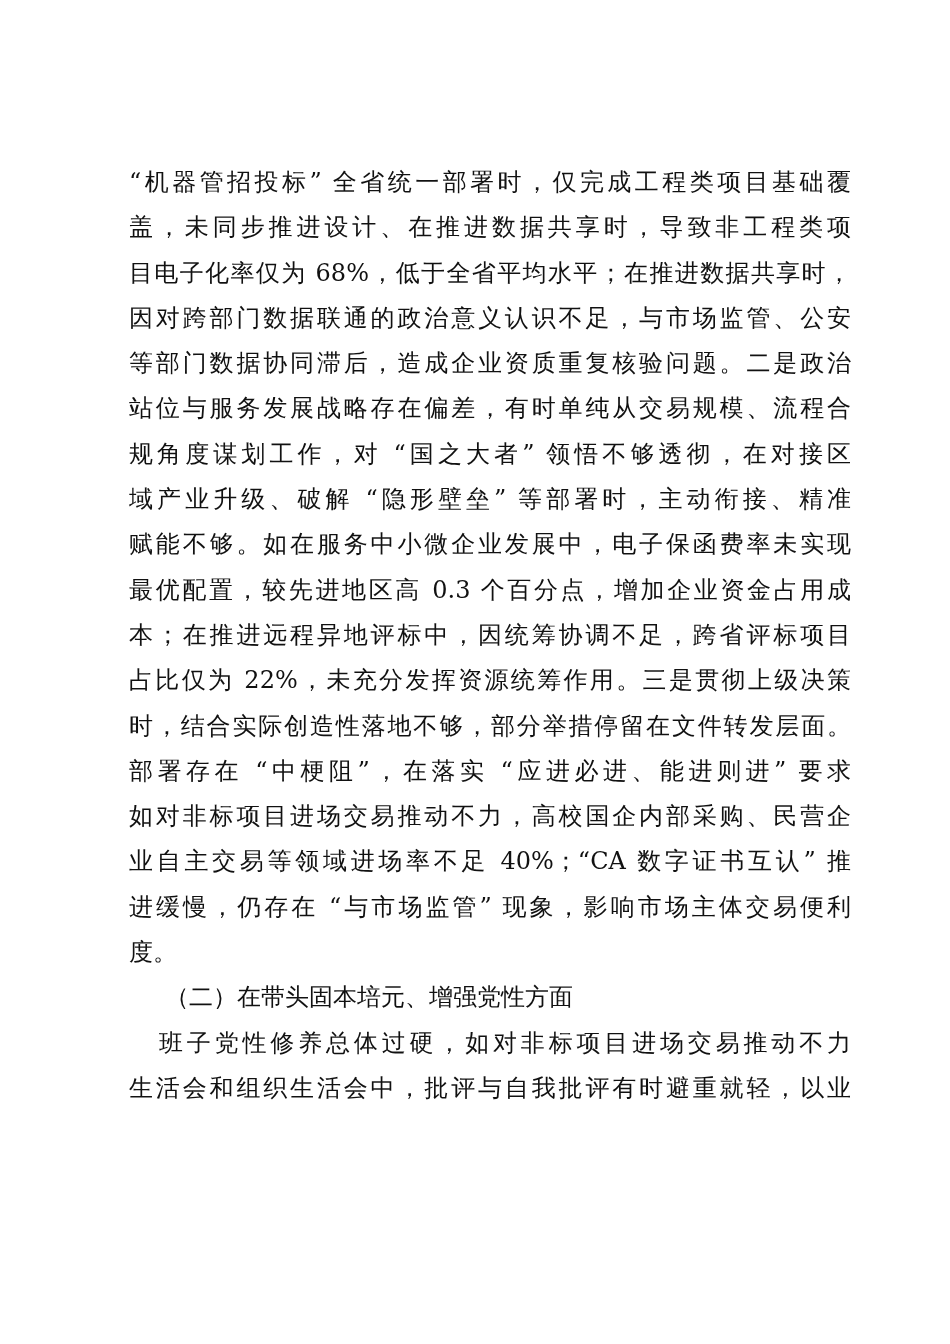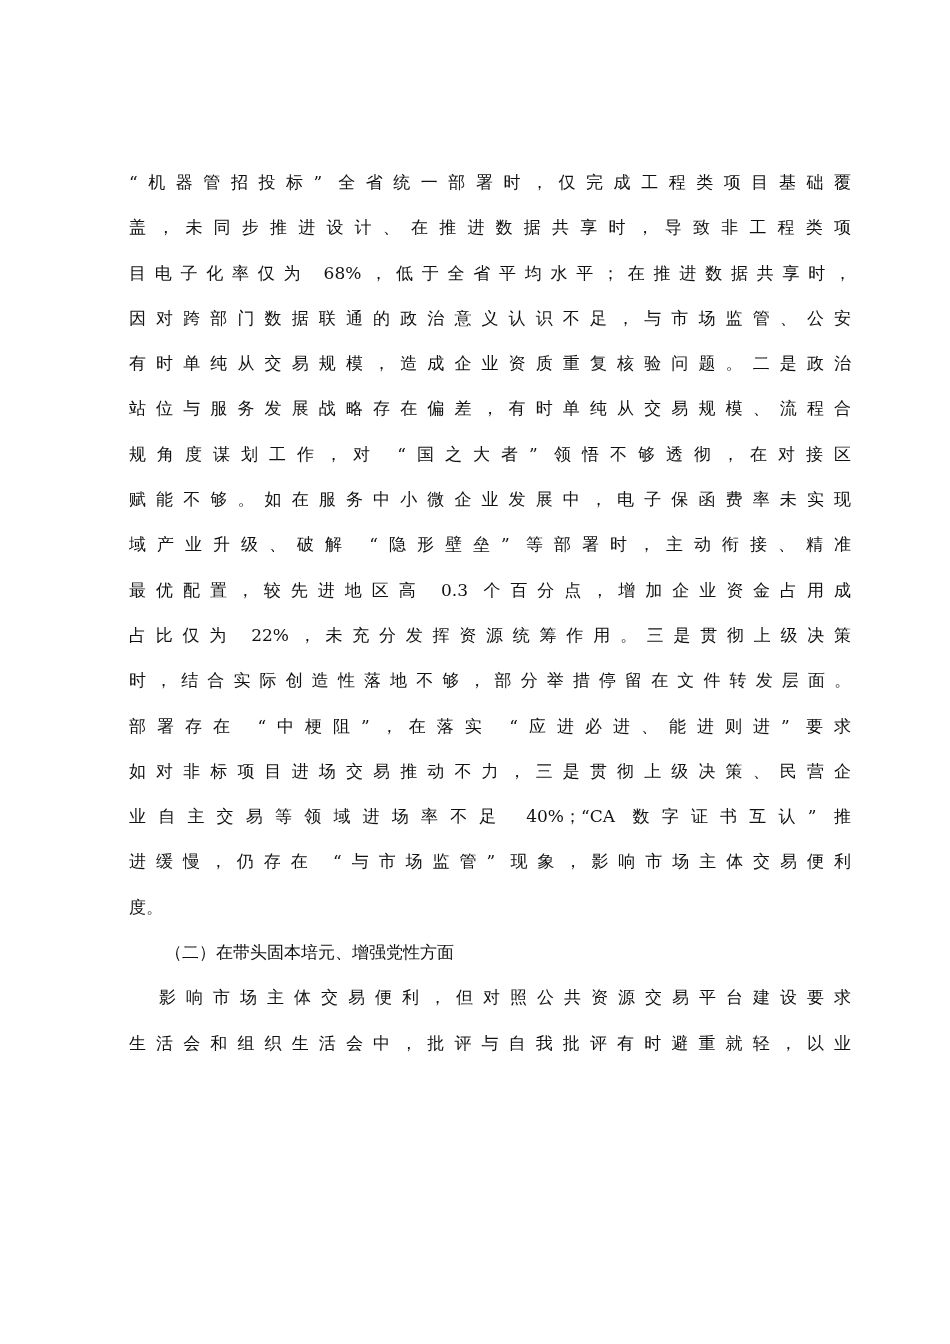--- a/index.html
+++ b/index.html
@@ -26,21 +26,21 @@
     .body-text {
       position: absolute;
       left: 129px;
       top: 160px;
       width: 722px;
     }
     .line {
       display: block;
       height: 45.3px;
       line-height: 45.3px;
-      font-size: 17px;
+      font-size: 24px;
       white-space: nowrap;
       text-align: justify;
       text-align-last: justify;
       letter-spacing: 0;
     }
     .line.last {
       text-align-last: left;
     }
     .line.heading {
       padding-left: 36px;
@@ -54,36 +54,37 @@
 <body>
 
 <div class="page">
   <div class="body-text">
 
     <div>
       <span class="line">“机器管招投标” 全省统一部署时，仅完成工程类项目基础覆</span>
       <span class="line">盖，未同步推进设计、在推进数据共享时，导致非工程类项</span>
       <span class="line">目电子化率仅为 68%，低于全省平均水平；在推进数据共享时，</span>
       <span class="line">因对跨部门数据联通的政治意义认识不足，与市场监管、公安</span>
-      <span class="line">有时单纯从交易规模，造成企业资质重复核验问题。二是政治</span>
+      <span class="line">等部门数据协同滞后，造成企业资质重复核验问题。二是政治</span>
       <span class="line">站位与服务发展战略存在偏差，有时单纯从交易规模、流程合</span>
       <span class="line">规角度谋划工作，对 “国之大者” 领悟不够透彻，在对接区</span>
+      <span class="line">域产业升级、破解 “隐形壁垒” 等部署时，主动衔接、精准</span>
       <span class="line">赋能不够。如在服务中小微企业发展中，电子保函费率未实现</span>
-      <span class="line">域产业升级、破解 “隐形壁垒” 等部署时，主动衔接、精准</span>
       <span class="line">最优配置，较先进地区高 0.3 个百分点，增加企业资金占用成</span>
+      <span class="line">本；在推进远程异地评标中，因统筹协调不足，跨省评标项目</span>
       <span class="line">占比仅为 22%，未充分发挥资源统筹作用。三是贯彻上级决策</span>
       <span class="line">时，结合实际创造性落地不够，部分举措停留在文件转发层面。</span>
       <span class="line">部署存在 “中梗阻”，在落实 “应进必进、能进则进” 要求</span>
-      <span class="line">如对非标项目进场交易推动不力，三是贯彻上级决策、民营企</span>
+      <span class="line">如对非标项目进场交易推动不力，高校国企内部采购、民营企</span>
       <span class="line">业自主交易等领域进场率不足 40%；“CA 数字证书互认” 推</span>
       <span class="line">进缓慢，仍存在 “与市场监管” 现象，影响市场主体交易便利</span>
       <span class="line last">度。</span>
     </div>
 
     <span class="line heading">（二）在带头固本培元、增强党性方面</span>
 
     <div>
-      <span class="line indent">影响市场主体交易便利，但对照公共资源交易平台建设要求</span>
+      <span class="line indent">班子党性修养总体过硬，如对非标项目进场交易推动不力</span>
       <span class="line">生活会和组织生活会中，批评与自我批评有时避重就轻，以业</span>
     </div>
 
   </div>
 </div>
 
 </body></html>

